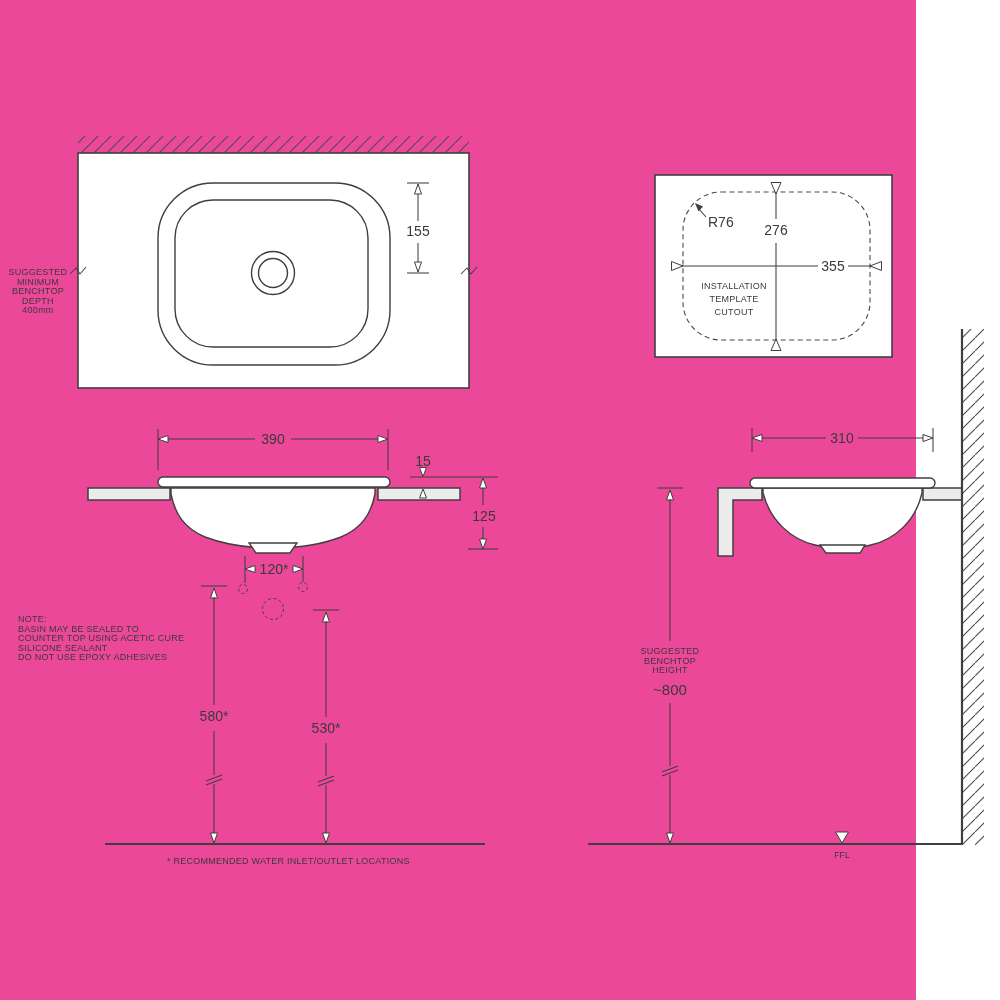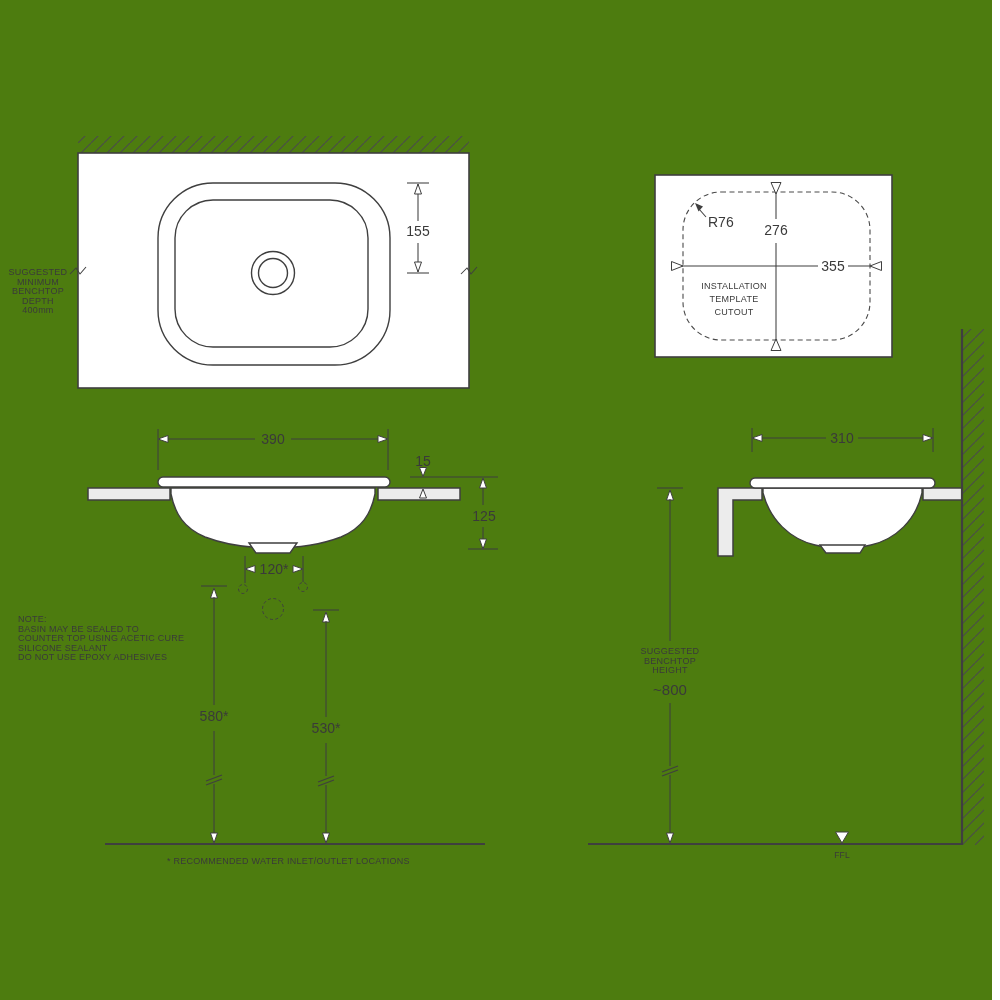--- a/index.html
+++ b/index.html
@@ -1,16 +1,16 @@
 <!DOCTYPE html>
 <html><head>
 <meta charset="utf-8">
 <style>
   html,body{margin:0;padding:0;background:#ffffff;width:1000px;height:1000px;overflow:hidden}
-  .stage{position:relative;width:992px;height:1000px;background:#4d7c0f}
+  .stage{position:relative;width:916px;height:1000px;background:#ec4899}
   svg text{font-family:"Liberation Sans","DejaVu Sans",sans-serif;fill:#3a3a3a;text-anchor:middle}
   svg text.start{text-anchor:start}
   text.dim{font-size:14px}
   text.big{font-size:15px}
   text.small{font-size:9px;letter-spacing:.25px}
   text.tiny{font-size:8.5px;letter-spacing:.2px}
   .thin{stroke:#3f3f3f;stroke-width:1.05;fill:none}
   .thick{stroke:#3f3f3f;stroke-width:2.2;fill:none}
   .box{fill:#ffffff;stroke:#3f3f3f;stroke-width:1.6}
   .whitefill{fill:#ffffff;stroke:#3f3f3f;stroke-width:1.4}

